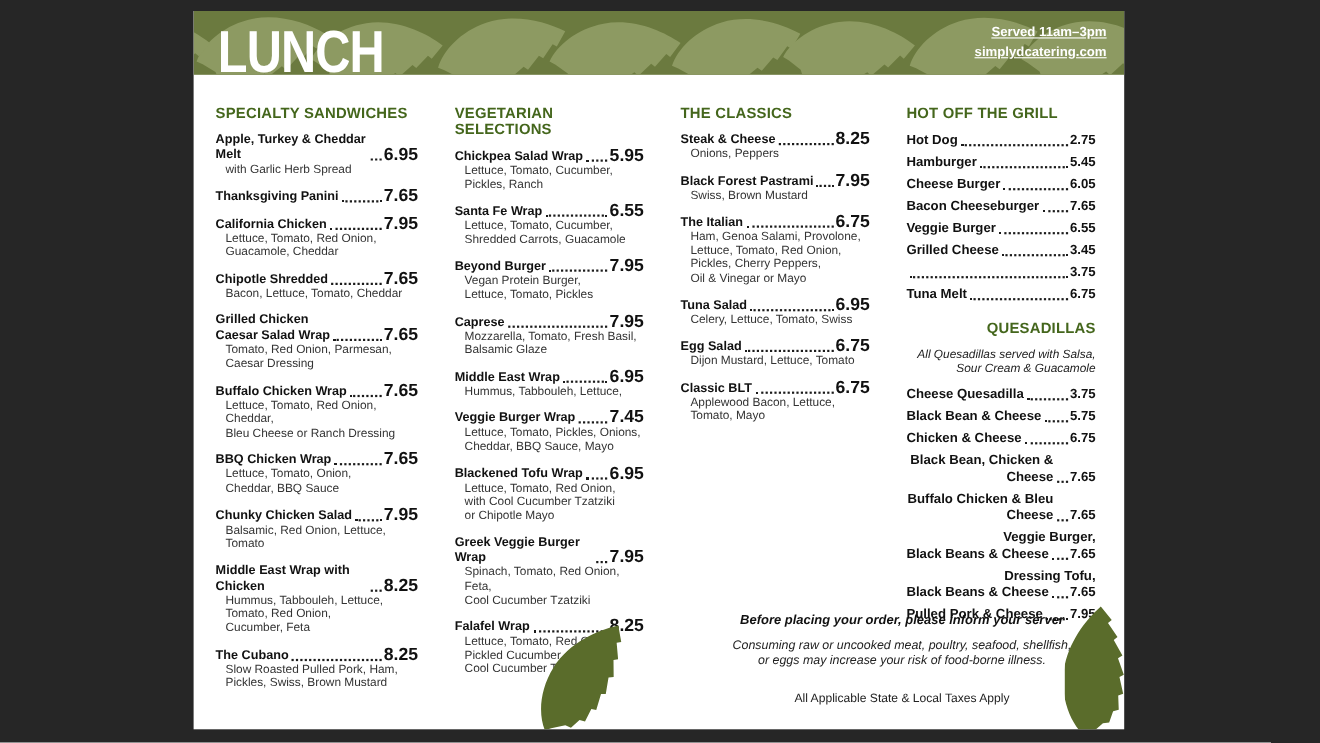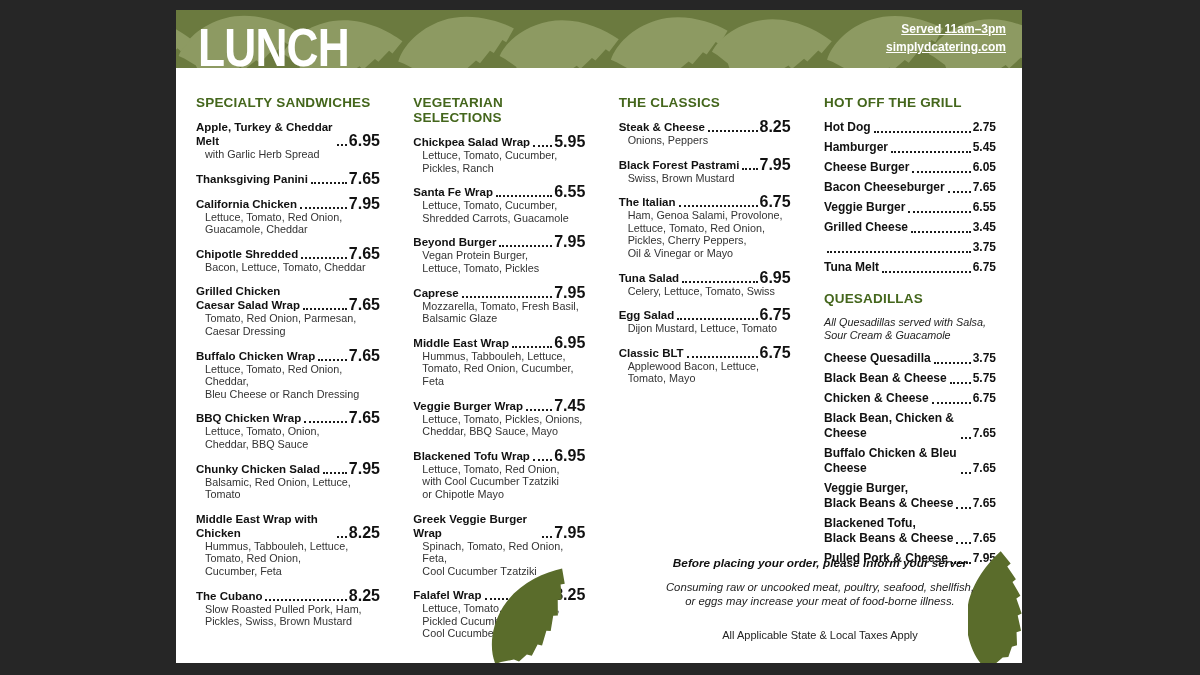--- a/index.html
+++ b/index.html
@@ -39,21 +39,21 @@
   }
   .col{flex:0 0 auto;}
   .col:nth-child(1){width:184px;}
   .col:nth-child(2){width:172px;}
   .col:nth-child(3){width:172px;}
   .col:nth-child(4){width:172px;}
   .sec-title{
     font-size:13.5px;font-weight:700;color:#44661c;
     margin:0 0 10px 0;letter-spacing:.2px;line-height:15px;
   }
-  .menu-section + .menu-section{margin-top:16px;}
+  .menu-section + .menu-section{margin-top:16px;text-align:right;}
   .sec-subtitle{
     font-style:italic;font-size:10.8px;color:#222;line-height:13px;
   }
   .sec-subtitle.last{margin-bottom:9px;font-style:italic;}
   .menu-item{margin-bottom:11px;}
   .col:nth-child(4) .menu-item{margin-bottom:5px;}
   .item-name{font-size:11.5px;font-weight:700;color:#111;line-height:14px;}
   .col:nth-child(4) .item-name,.col:nth-child(4) .price{font-size:12px;line-height:15px;}
   .item-row{display:flex;align-items:flex-end;}
   .price{font-size:16px;font-weight:700;color:#111;line-height:14px;white-space:nowrap;}
@@ -235,21 +235,20 @@
             <div class="item-desc">Mozzarella, Tomato, Fresh Basil,</div>
             <div class="item-desc">Balsamic Glaze</div>
           </div>
           <div class="menu-item">
             <div class="item-row">
               <span class="item-name">Middle East Wrap</span>
               <span class="dots"></span>
               <span class="price">6.95</span>
             </div>
             <div class="item-desc">Hummus, Tabbouleh, Lettuce,</div>
-            <div class="item-desc">Tomato, Red Onion, Cucumber, Feta</div>
           </div>
           <div class="menu-item">
             <div class="item-row">
               <span class="item-name">Veggie Burger Wrap</span>
               <span class="dots"></span>
               <span class="price">7.45</span>
             </div>
             <div class="item-desc">Lettuce, Tomato, Pickles, Onions,</div>
             <div class="item-desc">Cheddar, BBQ Sauce, Mayo</div>
           </div>
@@ -441,21 +440,21 @@
           </div>
           <div class="menu-item">
             <div class="item-name">Veggie Burger,</div>
             <div class="item-row">
               <span class="item-name">Black Beans &amp; Cheese</span>
               <span class="dots"></span>
               <span class="price">7.65</span>
             </div>
           </div>
           <div class="menu-item">
-            <div class="item-name">Blackened Tofu,</div>
+            <div class="item-name">Dressing Tofu,</div>
             <div class="item-row">
               <span class="item-name">Black Beans &amp; Cheese</span>
               <span class="dots"></span>
               <span class="price">7.65</span>
             </div>
           </div>
           <div class="menu-item">
             <div class="item-row">
               <span class="item-name">Pulled Pork &amp; Cheese</span>
               <span class="dots"></span>
@@ -465,21 +464,21 @@
         </section>
       </div>
     </div>
 
   <div class="footer-notes">
     <div class="note-bold">
       <div>Before placing your order, please inform your server</div>
     </div>
     <div class="note-italic">
       <div>Consuming raw or uncooked meat, poultry, seafood, shellfish,</div>
-      <div>or eggs may increase your meat of food-borne illness.</div>
+      <div>or eggs may increase your risk of food-borne illness.</div>
     </div>
     <div class="note-plain">All Applicable State &amp; Local Taxes Apply</div>
   </div>
 
   <svg class="leaf-bottom" width="100" height="119" viewBox="0 0 100 119">
     <use href="#leafp" transform="translate(52,-8) rotate(35) scale(0.6)" fill="#5a6c2b"></use>
   </svg>
   <svg class="leaf-right" width="72" height="126" viewBox="0 0 72 126">
     <use href="#leafp" transform="translate(-4,-2) rotate(6) scale(0.62)" fill="#5a6c2b"></use>
   </svg>

